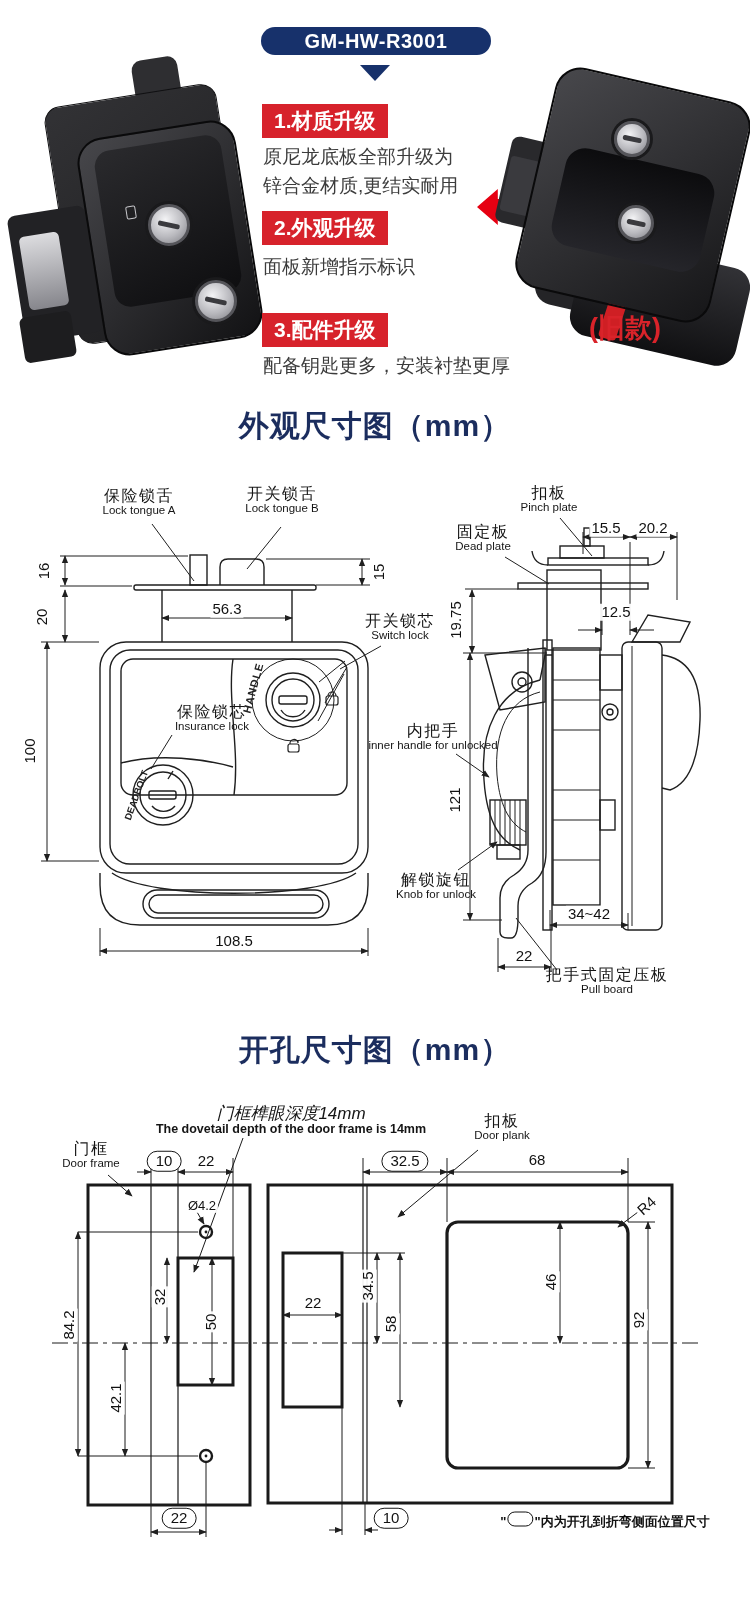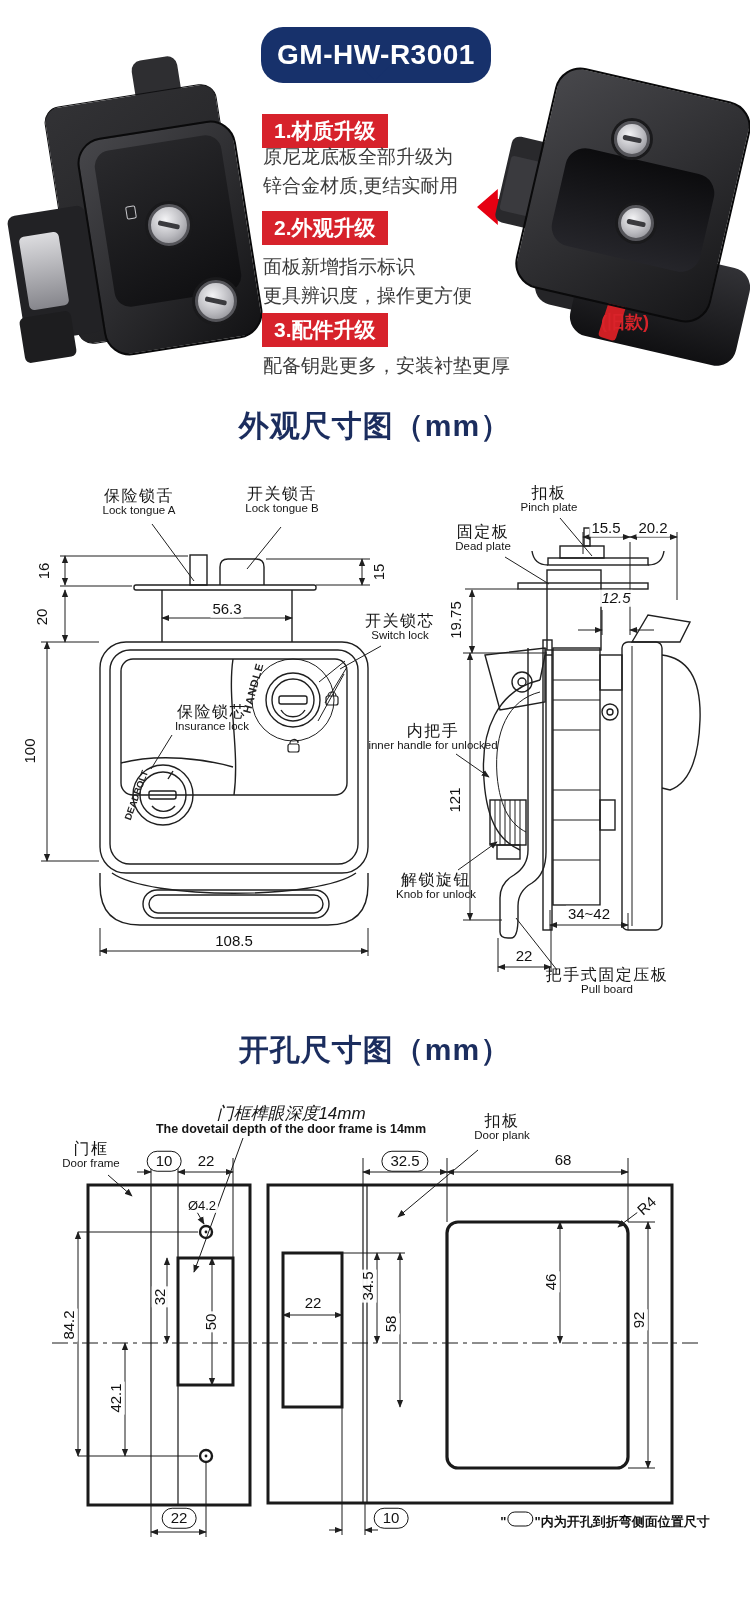--- a/index.html
+++ b/index.html
@@ -1,30 +1,30 @@
 <!DOCTYPE html>
 <html><head>
 <meta charset="utf-8">
 <style>
   html,body{margin:0;padding:0;background:#fff;}
   .page{position:relative;width:750px;height:1600px;background:#fff;overflow:hidden;
         font-family:"Liberation Sans","DejaVu Sans",sans-serif;color:#111;}
   .abs{position:absolute;}
 
   
-  .badge{position:absolute;left:261px;top:27px;width:230px;height:56px;background:#17316b;
-         border-radius:22px;color:#fff;font-size:28px;font-weight:bold;display:flex;
+  .badge{position:absolute;left:261px;top:27px;width:230px;height:28px;background:#17316b;
+         border-radius:22px;color:#fff;font-size:20px;font-weight:bold;display:flex;
          align-items:center;justify-content:center;letter-spacing:.5px;}
   .badge-tail{position:absolute;left:360px;top:65px;width:0;height:0;
          border-left:15px solid transparent;border-right:15px solid transparent;
          border-top:16px solid #17316b;}
   .fbanner{position:absolute;background:#d7222b;color:#fff;font-size:21px;font-weight:bold;
          padding:4px 12px;line-height:26px;white-space:nowrap;}
   .ftext{position:absolute;font-size:19px;line-height:29px;color:#3c3c3c;white-space:nowrap;}
-  .old-tag{position:absolute;font-size:18px;font-weight:bold;color:#d9232a;text-align:center;}
+  .old-tag{position:absolute;font-size:27px;font-weight:bold;color:#d9232a;text-align:center;}
   .red-arrow{position:absolute;left:477px;top:189px;width:40px;height:36px;background:#e60012;
          clip-path:polygon(0 50%,52% 0,52% 28%,100% 28%,100% 72%,52% 72%,52% 100%);}
 
   
   .kh{position:absolute;border-radius:50%;
       background:radial-gradient(circle at 40% 35%,#f4f4f6,#b9b9be 55%,#7e7e84);
       border:3px solid #55555a;box-shadow:0 0 0 3px #1a1a1c;}
   .kh::after{content:"";position:absolute;left:50%;top:50%;width:62%;height:5px;background:#3a3a3e;
       border-radius:2px;transform:translate(-50%,-50%) rotate(12deg);}
   .nl-hook{left:128px;top:6px;width:46px;height:78px;background:#2e2e31;border-radius:10px;transform:rotate(-9deg);}
@@ -87,29 +87,28 @@
     <div class="abs nl-side"></div>
     <div class="abs nl-latch"></div>
     <div class="abs nl-sidefoot"></div>
     <div class="abs nl-panel"></div>
     <div class="abs nl-inner"></div>
     <div class="abs nl-ic"></div>
     <div class="kh" style="left:140px;top:152px;width:36px;height:36px;"></div>
     <div class="kh" style="left:187px;top:228px;width:36px;height:36px;"></div>
   </div>
 
-  <div class="fbanner" style="left:262px;top:114px;">1.材质升级</div>
+  <div class="fbanner" style="left:262px;top:104px;">1.材质升级</div>
   <div class="ftext" style="left:263px;top:142px;">
     <div>原尼龙底板全部升级为</div>
     <div>锌合金材质,更结实耐用</div>
   </div>
   <div class="fbanner" style="left:262px;top:211px;">2.外观升级</div>
   <div class="ftext" style="left:263px;top:252px;">
     <div>面板新增指示标识</div>
-    <div>更具辨识度，操作更方便</div>
   </div>
   <div class="fbanner" style="left:262px;top:313px;">3.配件升级</div>
   <div class="ftext" style="left:263px;top:351px;">
     <div>配备钥匙更多，安装衬垫更厚</div>
   </div>
 
   <div class="red-arrow"></div>
 
   <div class="abs" style="left:495px;top:62px;width:255px;height:300px;">
     <div class="abs ol-plug"></div>
@@ -281,21 +280,21 @@
 
   <div class="dm rot" style="left:44px;top:571px;">16</div>
   <div class="dm rot" style="left:42px;top:617px;">20</div>
   <div class="dm rot" style="left:30px;top:751px;">100</div>
   <div class="dm rot" style="left:379px;top:572px;">15</div>
   <div class="dm" style="left:227px;top:609px;">56.3</div>
   <div class="dm" style="left:234px;top:941px;">108.5</div>
   <div class="dm" style="left:606px;top:528px;">15.5</div>
   <div class="dm" style="left:653px;top:528px;">20.2</div>
   <div class="dm rot" style="left:456px;top:620px;">19.75</div>
-  <div class="dm" style="left:616px;top:598px;font-style:italic;">12.5</div>
+  <div class="dm" style="left:616px;top:612px;">12.5</div>
   <div class="dm rot" style="left:455px;top:800px;">121</div>
   <div class="dm" style="left:589px;top:914px;">34~42</div>
   <div class="dm" style="left:524px;top:956px;">22</div>
 
   <svg style="left:0;top:1100px;" width="750" height="460" viewBox="0 0 750 460">
 
     <g stroke="#1a1a1a" fill="none">
       <rect x="88" y="85" width="162" height="320" stroke-width="3"></rect>
       <path d="M151 85 V405 M178 85 V405" stroke-width="1.2"></path>
       <rect x="178" y="158" width="55" height="127" stroke-width="3"></rect>
@@ -361,21 +360,21 @@
 
   <div class="dm oval" style="left:164px;top:1161px;">10</div>
   <div class="dm" style="left:206px;top:1161px;">22</div>
   <div class="dm" style="left:202px;top:1206px;font-size:13px;">Ø4.2</div>
   <div class="dm rot" style="left:69px;top:1325px;">84.2</div>
   <div class="dm rot" style="left:116px;top:1398px;">42.1</div>
   <div class="dm rot" style="left:160px;top:1297px;">32</div>
   <div class="dm rot" style="left:211px;top:1322px;">50</div>
   <div class="dm oval" style="left:179px;top:1518px;">22</div>
   <div class="dm oval" style="left:405px;top:1161px;">32.5</div>
-  <div class="dm" style="left:537px;top:1160px;margin-left:26px;">68</div>
+  <div class="dm" style="left:537px;top:1160px;">68</div>
   <div class="dm r4" style="left:647px;top:1206px;">R4</div>
   <div class="dm" style="left:313px;top:1303px;">22</div>
   <div class="dm rot" style="left:368px;top:1286px;">34.5</div>
   <div class="dm rot" style="left:391px;top:1324px;">58</div>
   <div class="dm rot" style="left:551px;top:1282px;">46</div>
   <div class="dm rot" style="left:639px;top:1320px;">92</div>
   <div class="dm oval" style="left:391px;top:1518px;">10</div>
 
   <div class="footnote" style="left:605px;top:1521px;">
     <span>"</span><span class="stadium"></span><span>"</span><span>内为开孔到折弯侧面位置尺寸</span>

